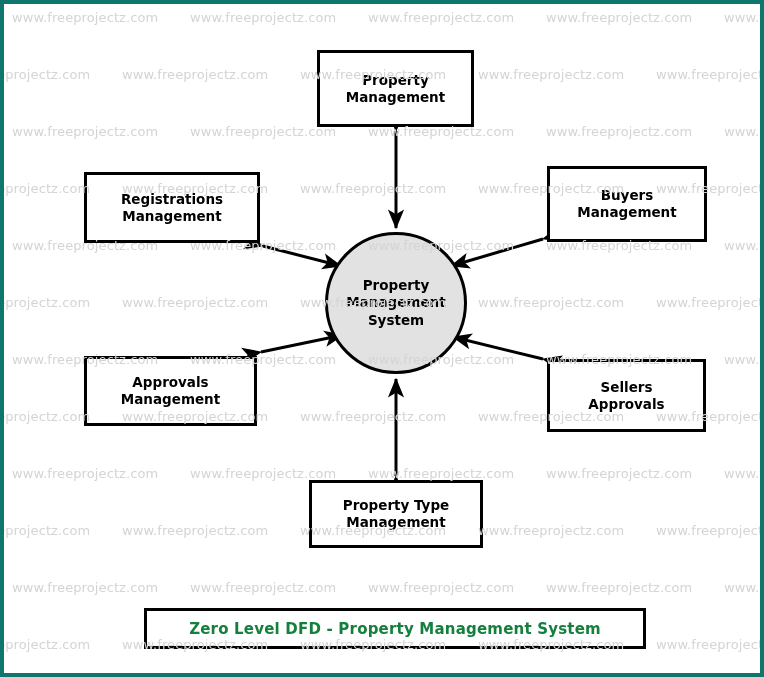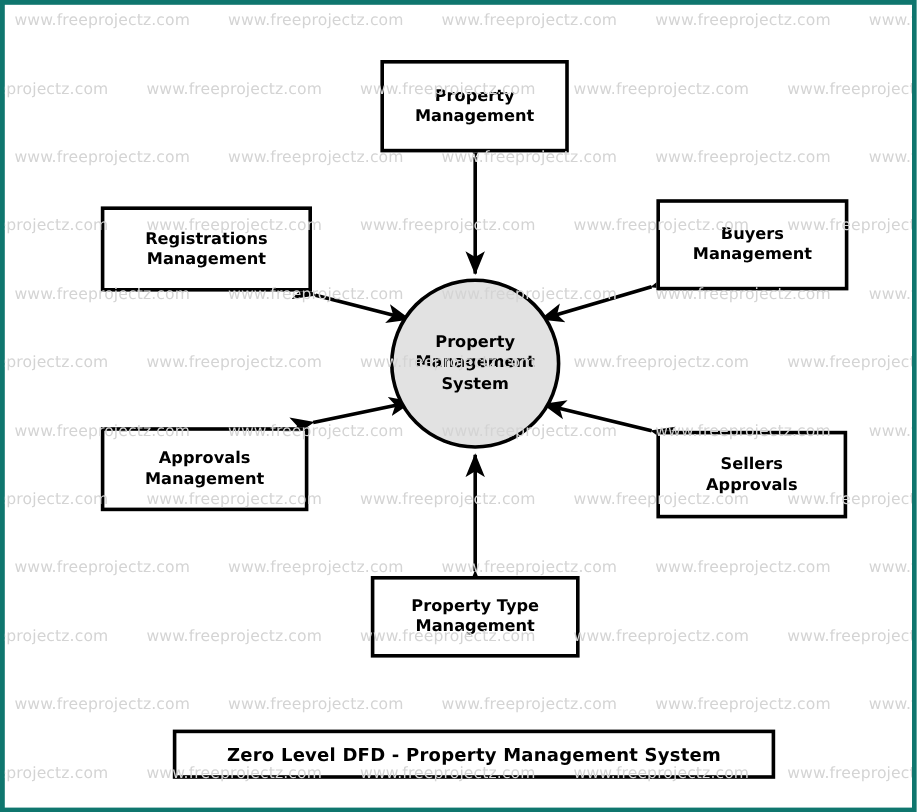--- a/index.html
+++ b/index.html
@@ -87,21 +87,21 @@
     border: 3px solid #000000;
     background: #ffffff;
     display: flex;
     align-items: center;
     justify-content: center;
     z-index: 4;
   }
   #title-text {
     font-size: 15px;
     font-weight: bold;
-    color: #000000;
+    color: #15803d;
     letter-spacing: 0.2px;
   }
 </style>
 </head>
 <body>
 
 <div id="page">
 
   <div id="watermarks">
       <span class="wm" style="left: 8px; top: 6px;">www.freeprojectz.com</span>

